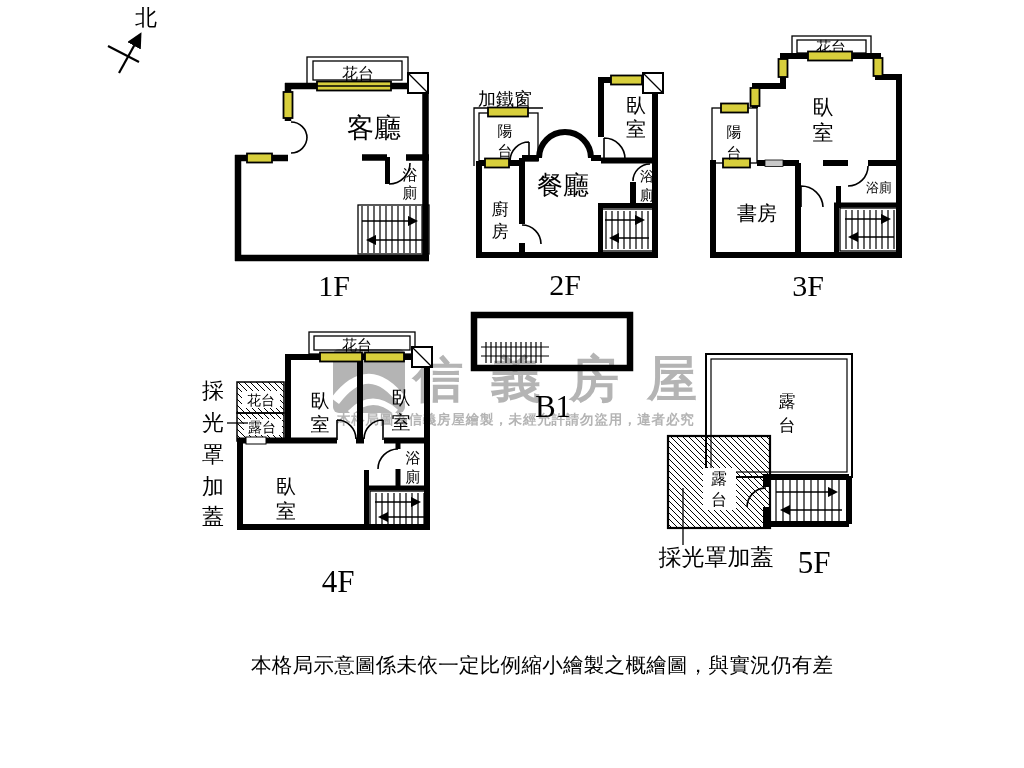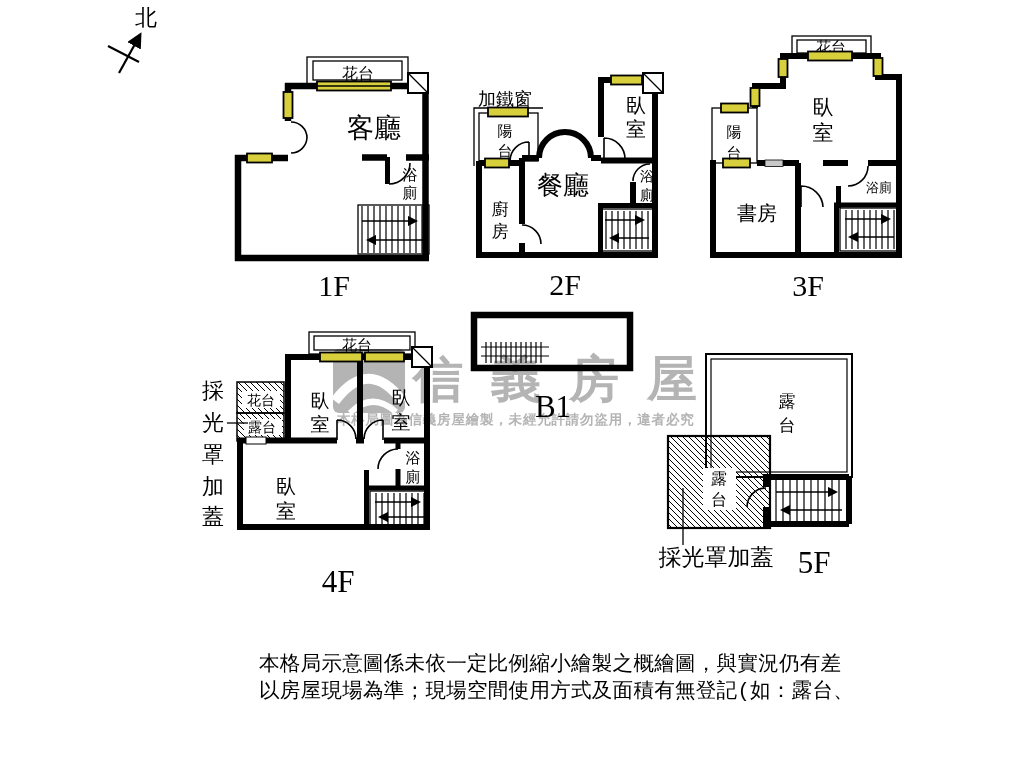--- a/index.html
+++ b/index.html
@@ -6,22 +6,22 @@
   .canvas{position:relative;width:1024px;height:768px;background:#ffffff;overflow:hidden;
           font-family:"Liberation Serif","DejaVu Serif",serif;}
   svg{position:absolute;left:0;top:0;}
   .wall{stroke:#000;fill:none;}
   .thin{stroke:#000;stroke-width:1.3;fill:none;}
   .door{stroke:#000;stroke-width:1.6;fill:none;}
   .tread{stroke:#000;stroke-width:1.2;fill:none;}
   .arrow{stroke:#000;stroke-width:1.5;fill:none;}
   .t{font-family:"Liberation Serif","DejaVu Serif",serif;fill:#000;text-anchor:middle;}
   .wm{font-family:"Liberation Serif","DejaVu Serif",serif;font-weight:bold;}
-  .disc{position:absolute;left:259px;top:652px;width:655px;font-size:20.5px;line-height:26.5px;
-        letter-spacing:0.3px;color:#000;font-family:Liberation Mono, monospace;}
+  .disc{position:absolute;left:251px;top:652px;width:655px;font-size:20.5px;line-height:26.5px;
+        letter-spacing:0.3px;color:#000;}
 </style>
 </head>
 <body>
 
 <div class="canvas">
 
 <svg width="1024" height="768" viewBox="0 0 1024 768">
   <defs>
     <marker id="ah" viewBox="0 0 10 10" refX="8" refY="5" markerWidth="7" markerHeight="7" orient="auto">
       <path d="M0 0L10 5L0 10z" fill="#000"></path>
@@ -201,16 +201,15 @@
     <text class="t" x="787" y="407" font-size="17">露</text>
     <text class="t" x="787" y="431" font-size="17">台</text>
     <line class="thin" x1="683" y1="488" x2="683" y2="545"></line>
     <text class="t" x="716" y="565" font-size="23">採光罩加蓋</text>
     <text class="t" x="814" y="573" font-size="31">5F</text>
   </g>
 </svg>
 
 <div class="disc">
   <div>本格局示意圖係未依一定比例縮小繪製之概繪圖，與實況仍有差</div>
-  <div>以房屋現場為準；現場空間使用方式及面積有無登記(如：露台、</div>
 </div>
 
 </div>
 
 </body></html>

